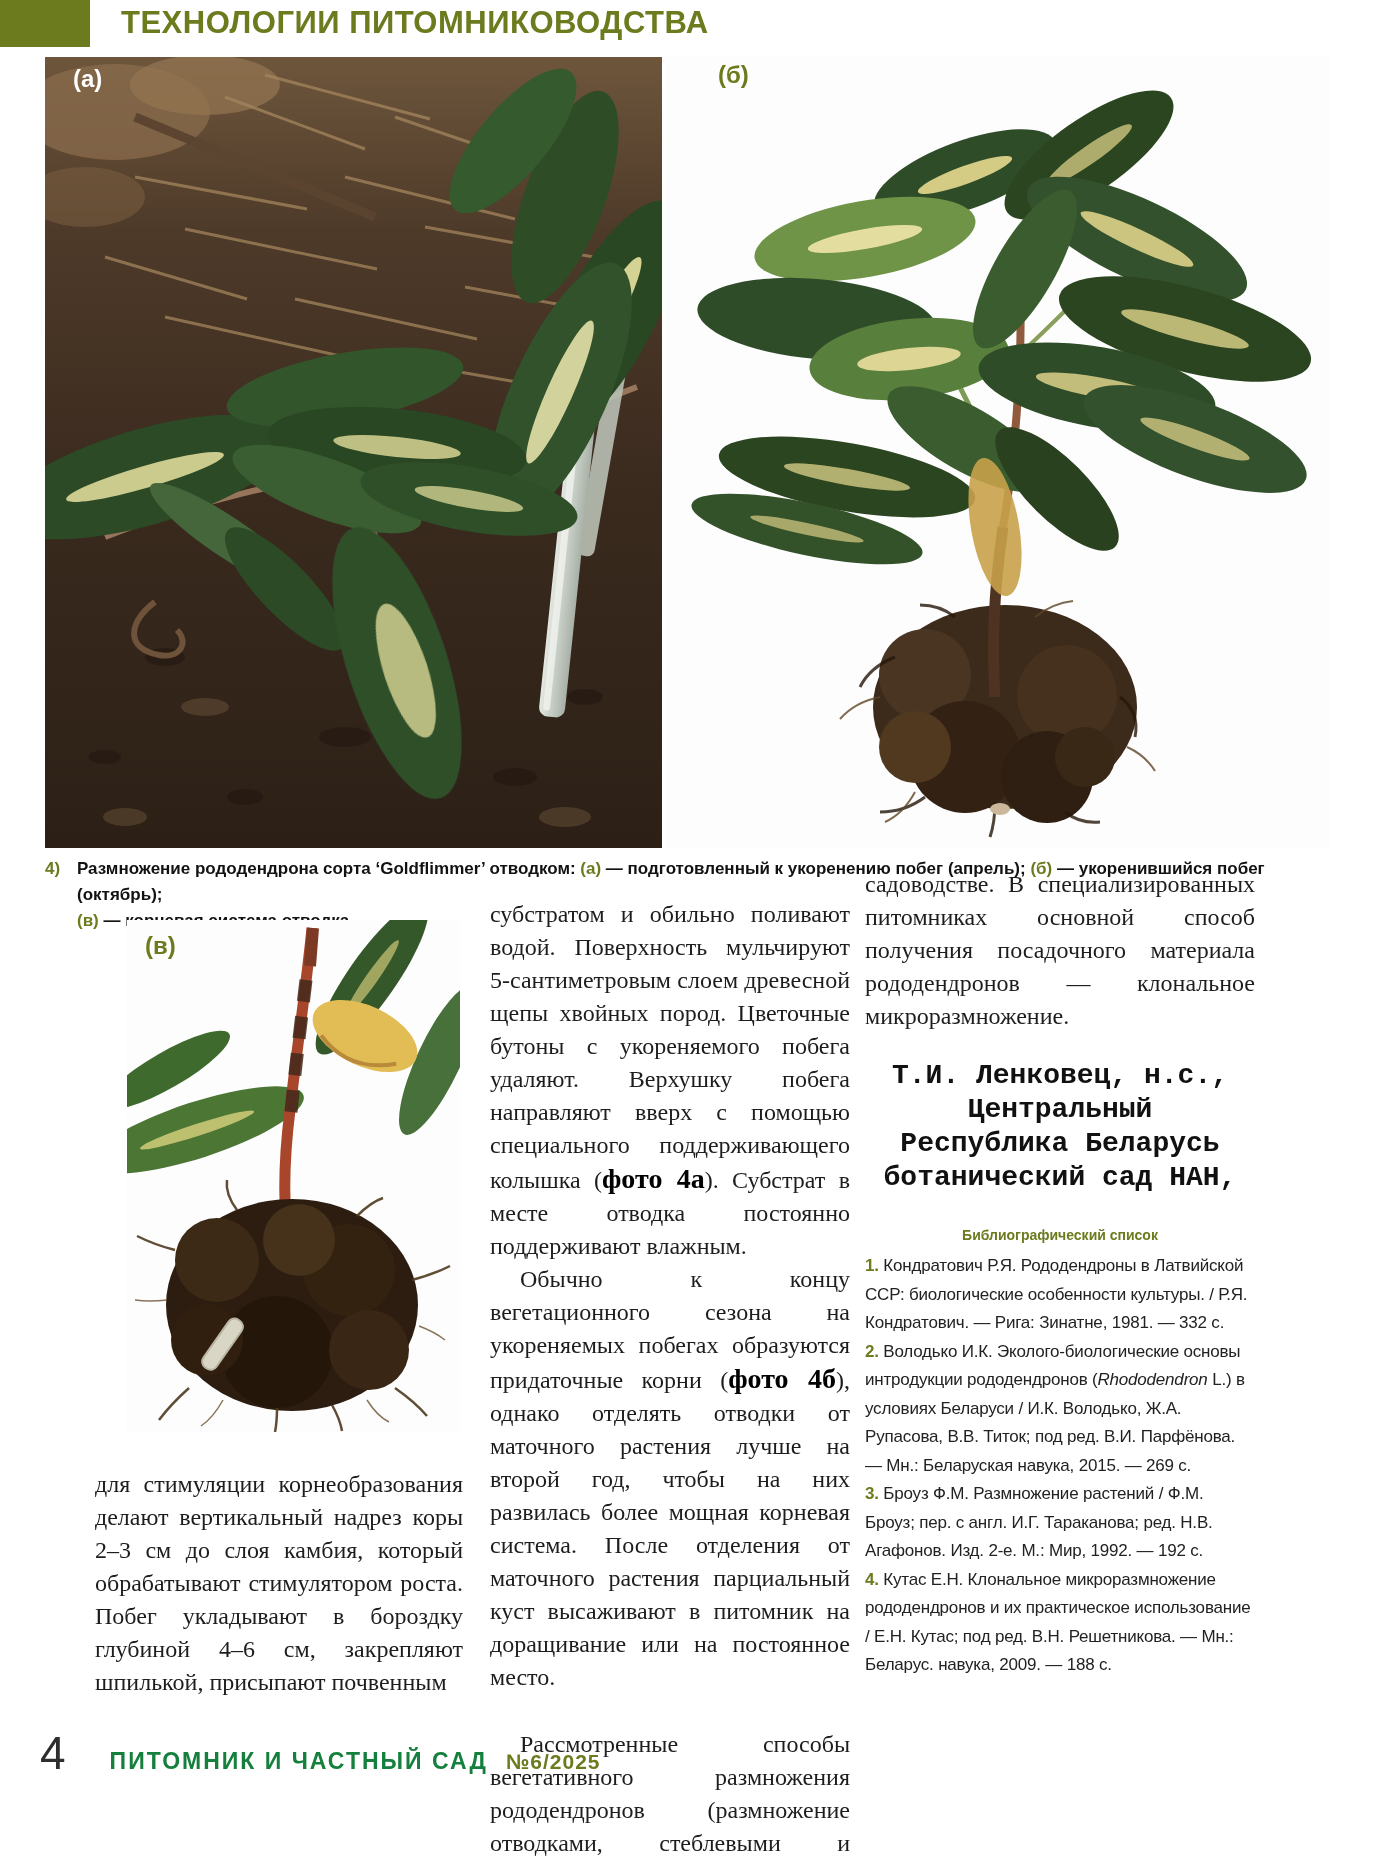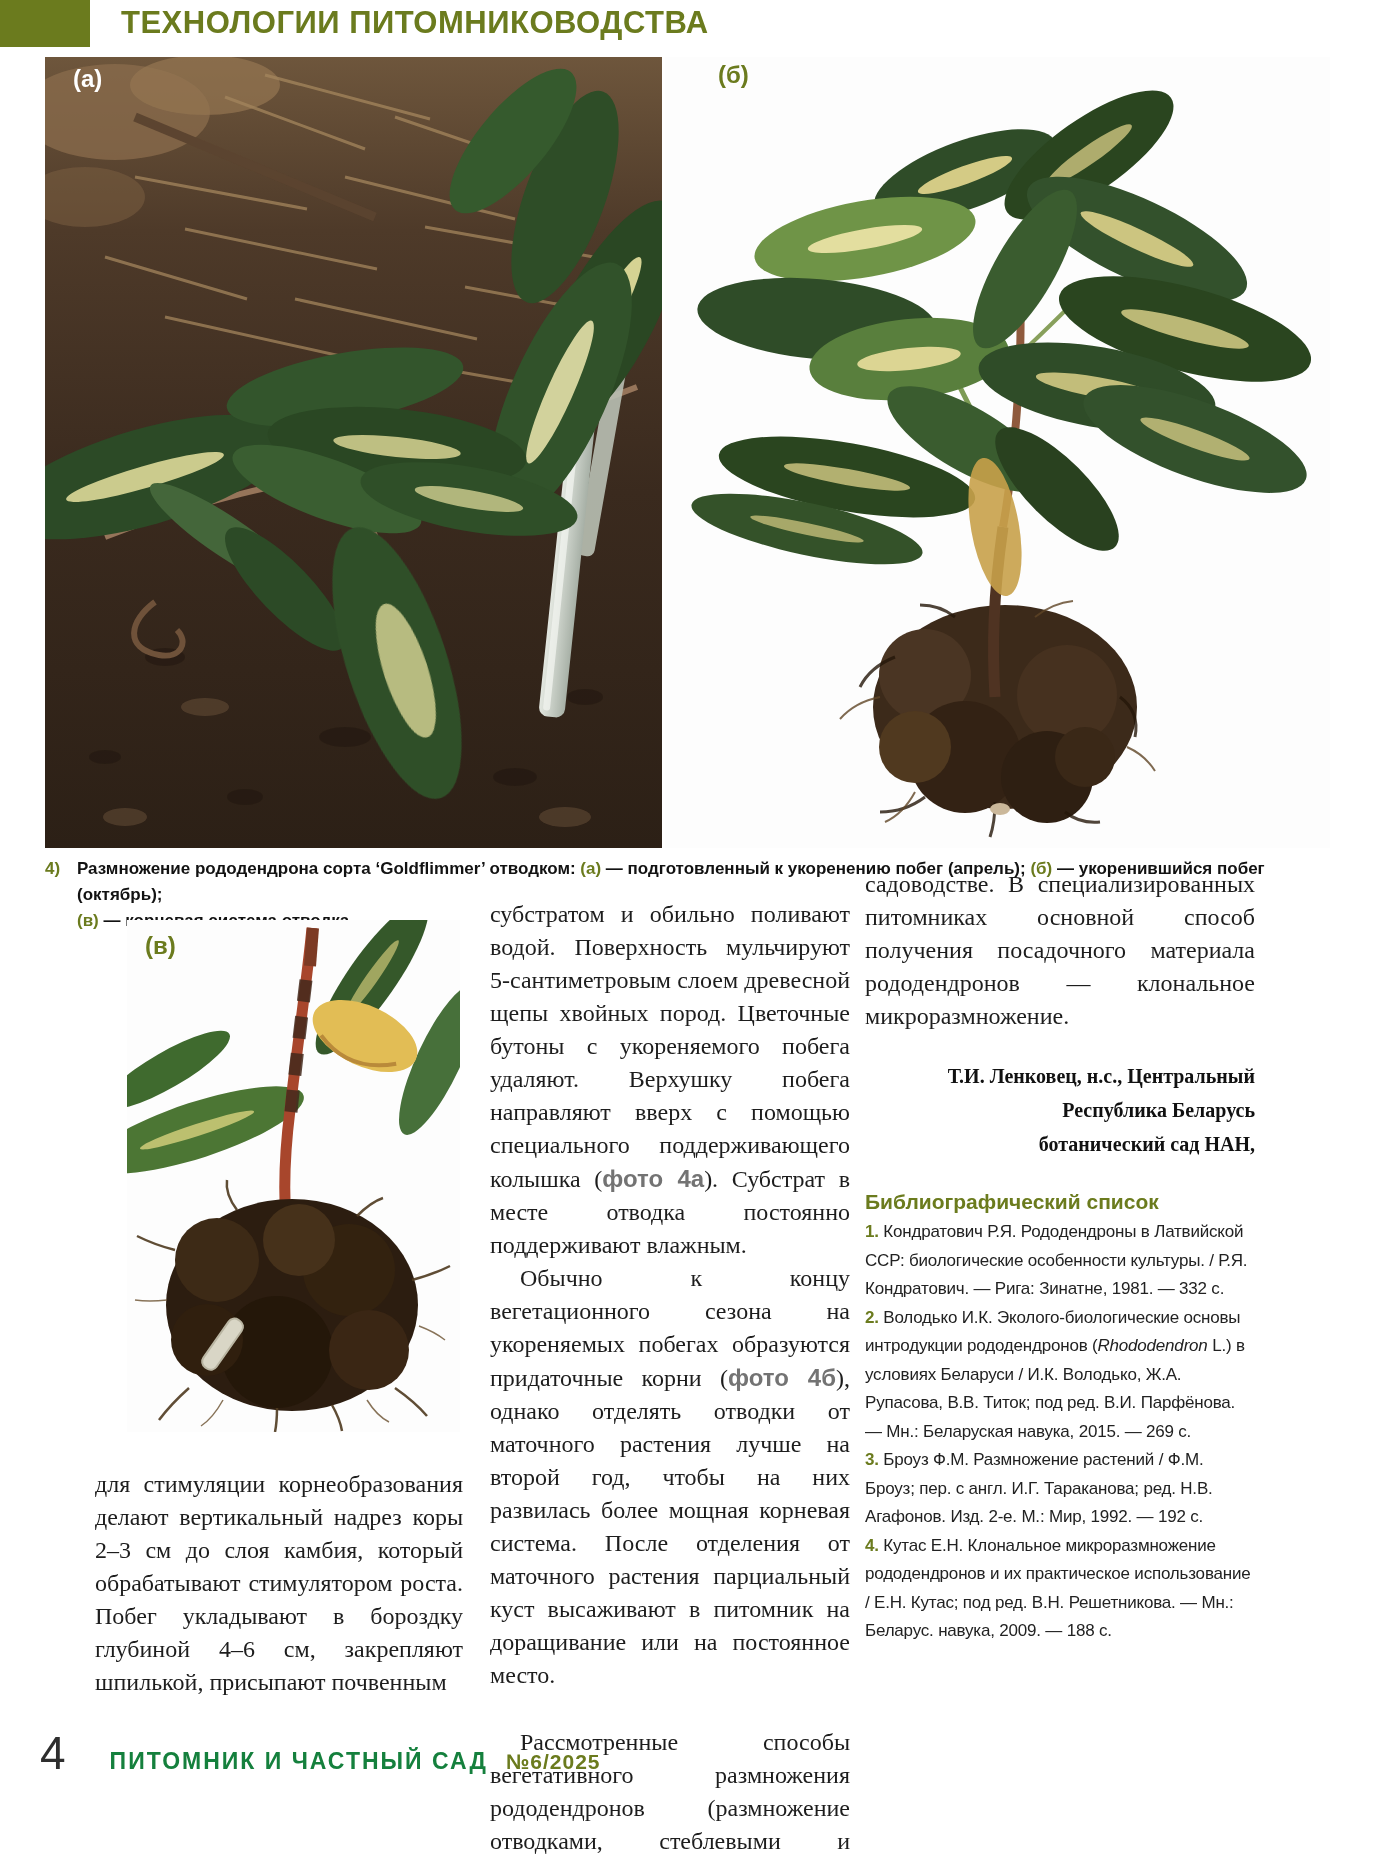--- a/index.html
+++ b/index.html
@@ -35,29 +35,29 @@
   .serifcol{
     position:absolute;font-family:"Liberation Serif",serif;font-size:24px;
     line-height:33px;color:#1d1d1d;text-align:justify;hyphens:auto;
   }
   #col-left-text{left:95px;top:1468px;width:368px;}
   #col-middle{left:490px;top:898px;width:360px;}
   #col-right{left:865px;top:868px;width:390px;}
   .serifcol p{margin:0;}
   .indent{text-indent:30px;}
   .gap-top{margin-top:34px !important;}
-  .fotoref{color:#737373;font-weight:bold;font-family:Liberation Sans, sans-serif;font-size:24px;}
+  .fotoref{color:#000000;font-weight:bold;font-family:Liberation Serif, serif;font-size:28px;}
   
   .author{
-    font-family:Liberation Serif, serif;font-weight:bold;font-size:20px;
-    line-height:34px;color:#111;margin-top:26px;text-align:right;text-indent:0;
+    font-family:Liberation Mono, monospace;font-weight:bold;font-size:28px;
+    line-height:34px;color:#111;margin-top:26px;text-align:center;text-indent:0;
   }
   .bib-head{
-    font-family:"Liberation Sans",sans-serif;font-weight:bold;font-size:21px;
-    color:#6b7b1e;margin-top:24px;text-align:left;text-indent:0;
+    font-family:"Liberation Sans",sans-serif;font-weight:bold;font-size:14px;
+    color:#6b7b1e;margin-top:24px;text-align:center;text-indent:0;
   }
   .bib{
     font-family:Liberation Sans, sans-serif;font-size:17px;line-height:28.5px;
     color:#222;margin-top:3px;text-align:left;letter-spacing:-.2px;text-indent:0;hyphens:none;
   }
   .bib-num{color:#6b7b1e;font-weight:bold;}
   .bib i{font-style:italic;}
   
   .footer{position:absolute;left:40px;top:1726px;display:flex;align-items:baseline;}
   .page-num{font-size:46px;font-weight:400;color:#2e2e2e;}

